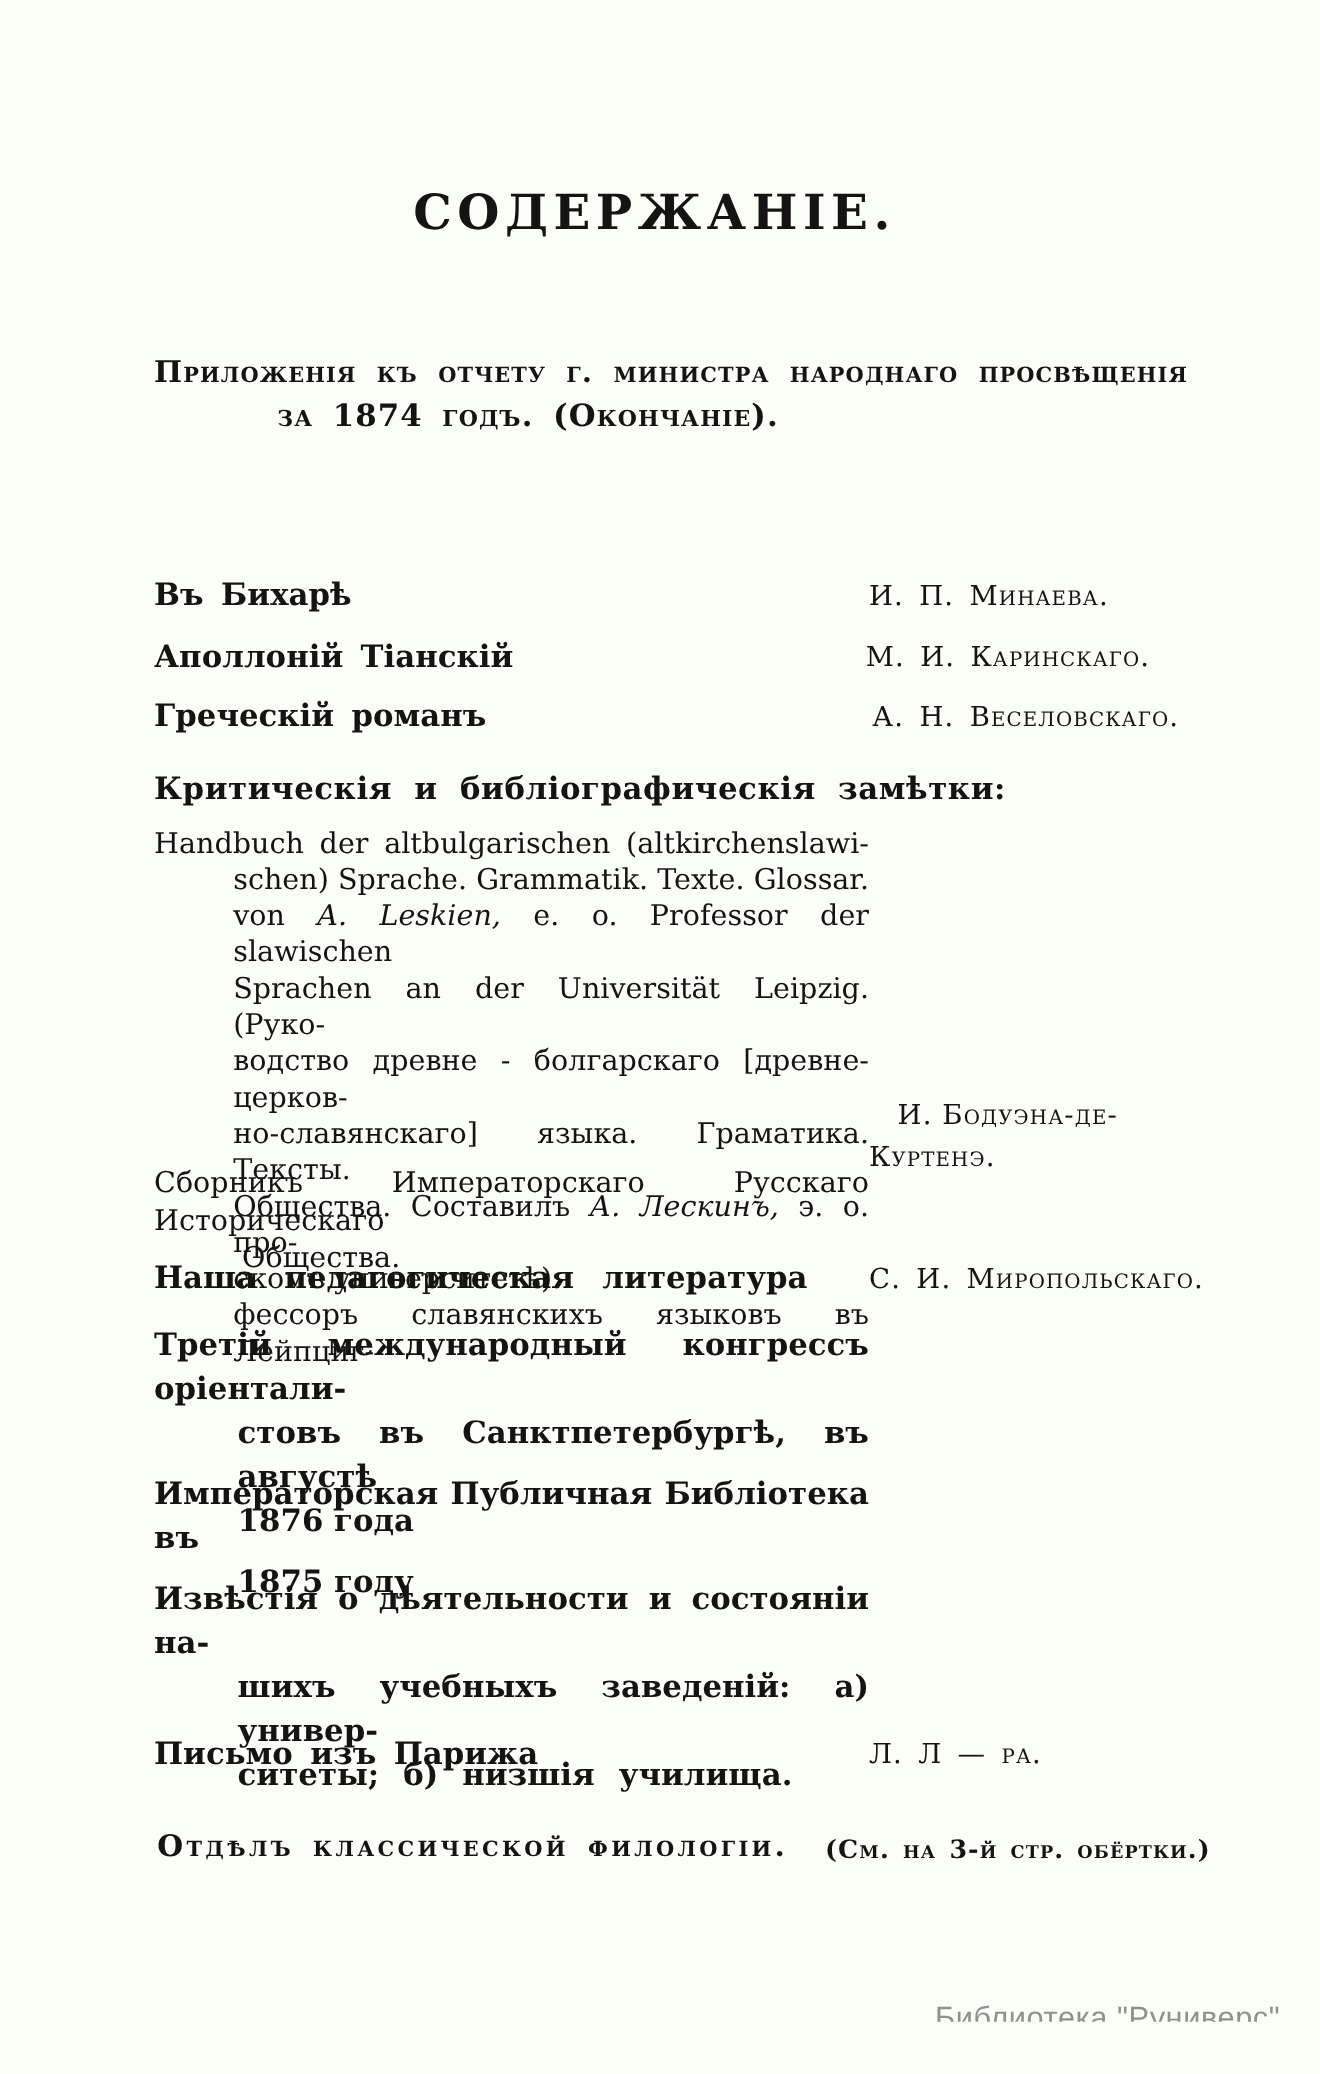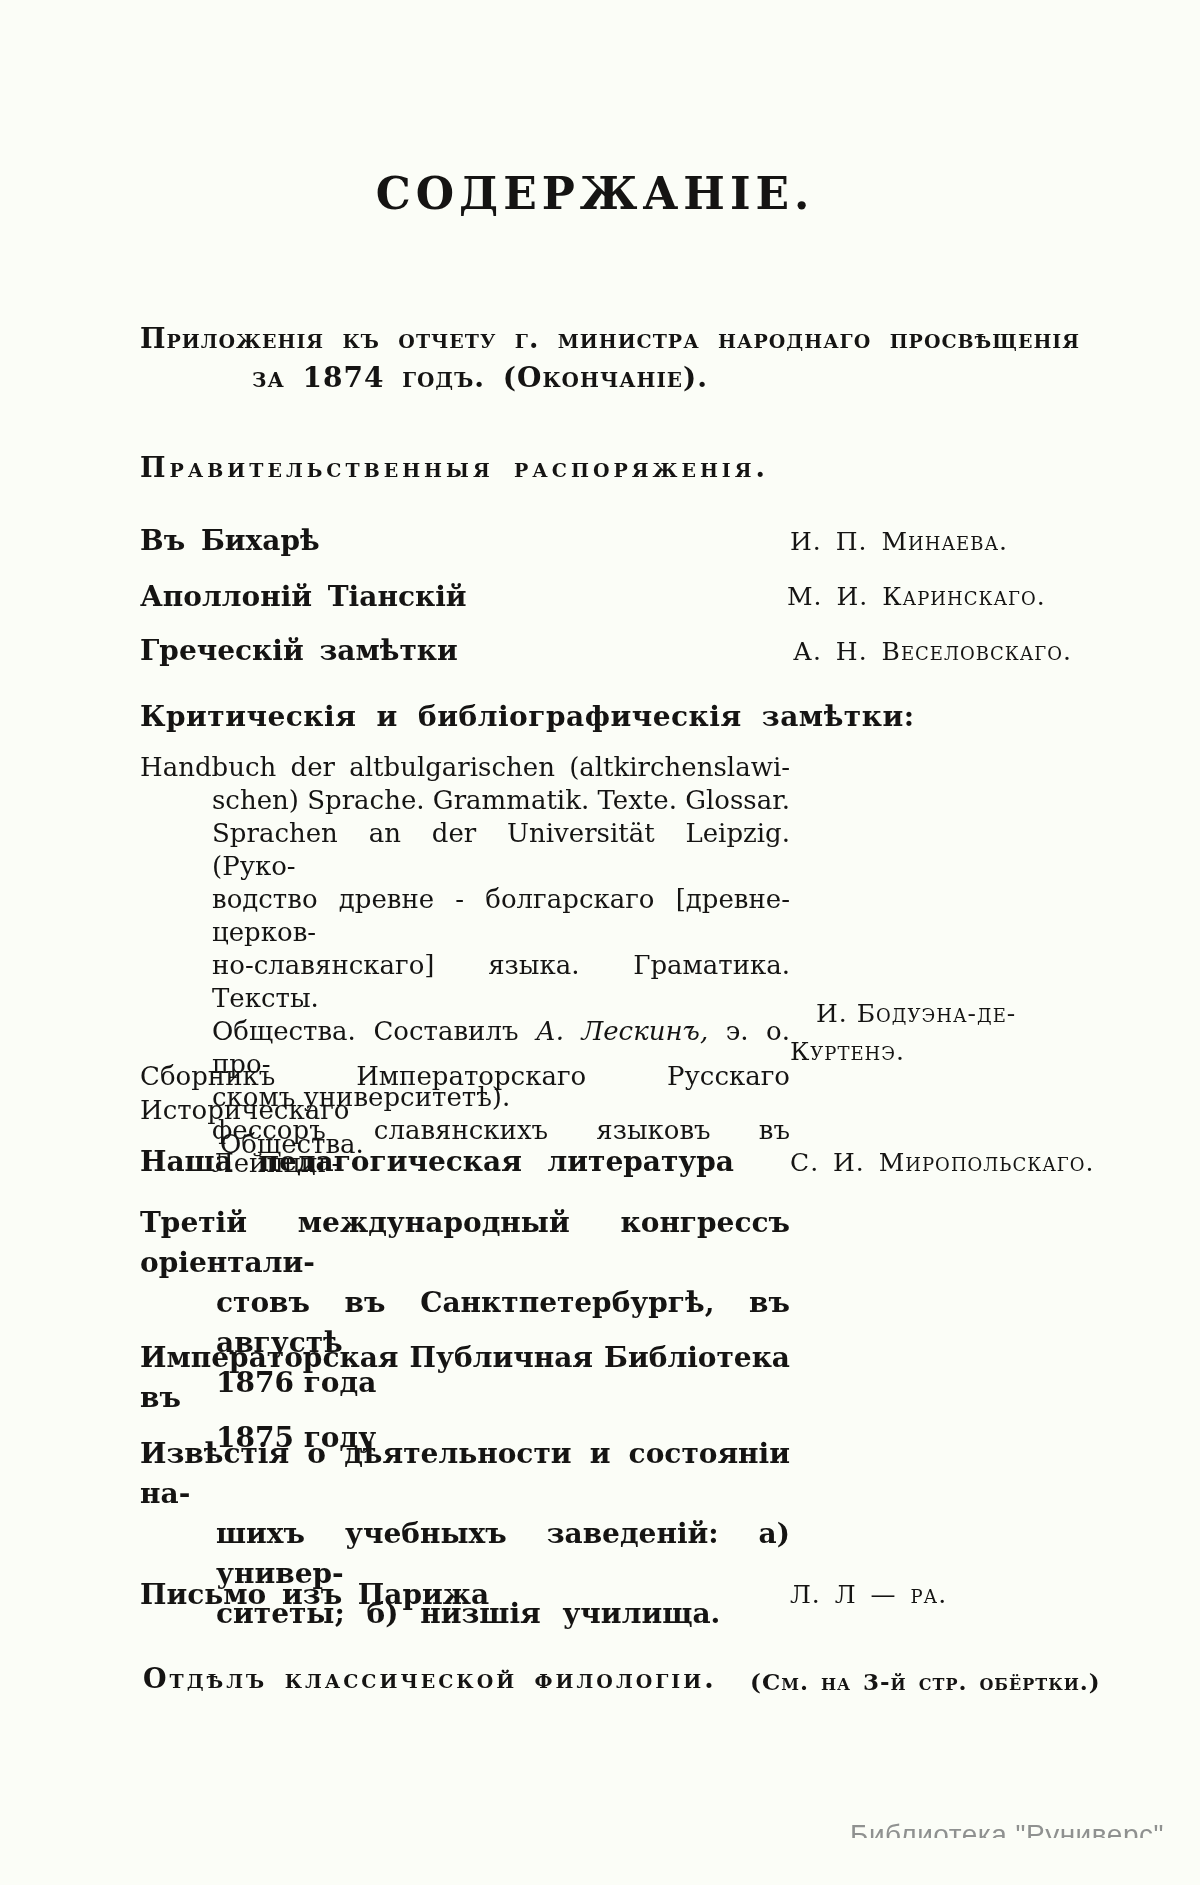--- a/index.html
+++ b/index.html
@@ -137,36 +137,36 @@
 </head>
 <body>
 
 <div class="page">
 
   <div class="abs doc-title">СОДЕРЖАНІЕ.</div>
 
   <div class="abs hdr1">Приложенія къ отчету г. министра народнаго просвѣщенія</div>
   <div class="abs hdr2">за 1874 годъ. (Окончаніе).</div>
 
-  <div class="abs sec-gov">Правительственныя распоряженія.</div>
 
   <div class="abs entry-title row1-t">Въ Бихарѣ</div>
   <div class="abs author row1-a">И. П. Минаева.</div>
 
   <div class="abs entry-title row2-t">Аполлоній Тіанскій</div>
   <div class="abs author row2-a">М. И. Каринскаго.</div>
 
-  <div class="abs entry-title row3-t">Греческій замѣтки</div>
+  <div class="abs entry-title row3-t">Греческій романъ</div>
   <div class="abs author row3-a">А. Н. Веселовскаго.</div>
 
   <div class="abs sec-crit">Критическія и библіографическія замѣтки:</div>
 
   <div class="abs hb">
     <div class="ln jl"><span>Handbuch der altbulgarischen (altkirchenslawi-</span><i></i><span></span></div>
     <div class="ln jl ind"><span>schen) Sprache. Grammatik. Texte. Glossar.</span><i></i><span></span></div>
+    <div class="ln jl ind"><span>von </span><i>A. Leskien,</i><span> e. o. Professor der slawischen</span></div>
     <div class="ln jl ind"><span>Sprachen an der Universität Leipzig. (Руко-</span><i></i><span></span></div>
     <div class="ln jl ind"><span>водство древне - болгарскаго [древне-церков-</span><i></i><span></span></div>
     <div class="ln jl ind"><span>но-славянскаго] языка. Граматика. Тексты.</span><i></i><span></span></div>
     <div class="ln jl ind"><span>Общества. Составилъ </span><i>А. Лескинъ,</i><span> э. о. про-</span></div>
     <div class="ln ind"><span>скомъ университетѣ).</span><i></i><span></span></div>
     <div class="ln jl ind"><span>фессоръ славянскихъ языковъ въ Лейпциг-</span><i></i><span></span></div>
   </div>
 
   <div class="abs boduen">
     <div class="l1">И. Бодуэна-де-</div>

